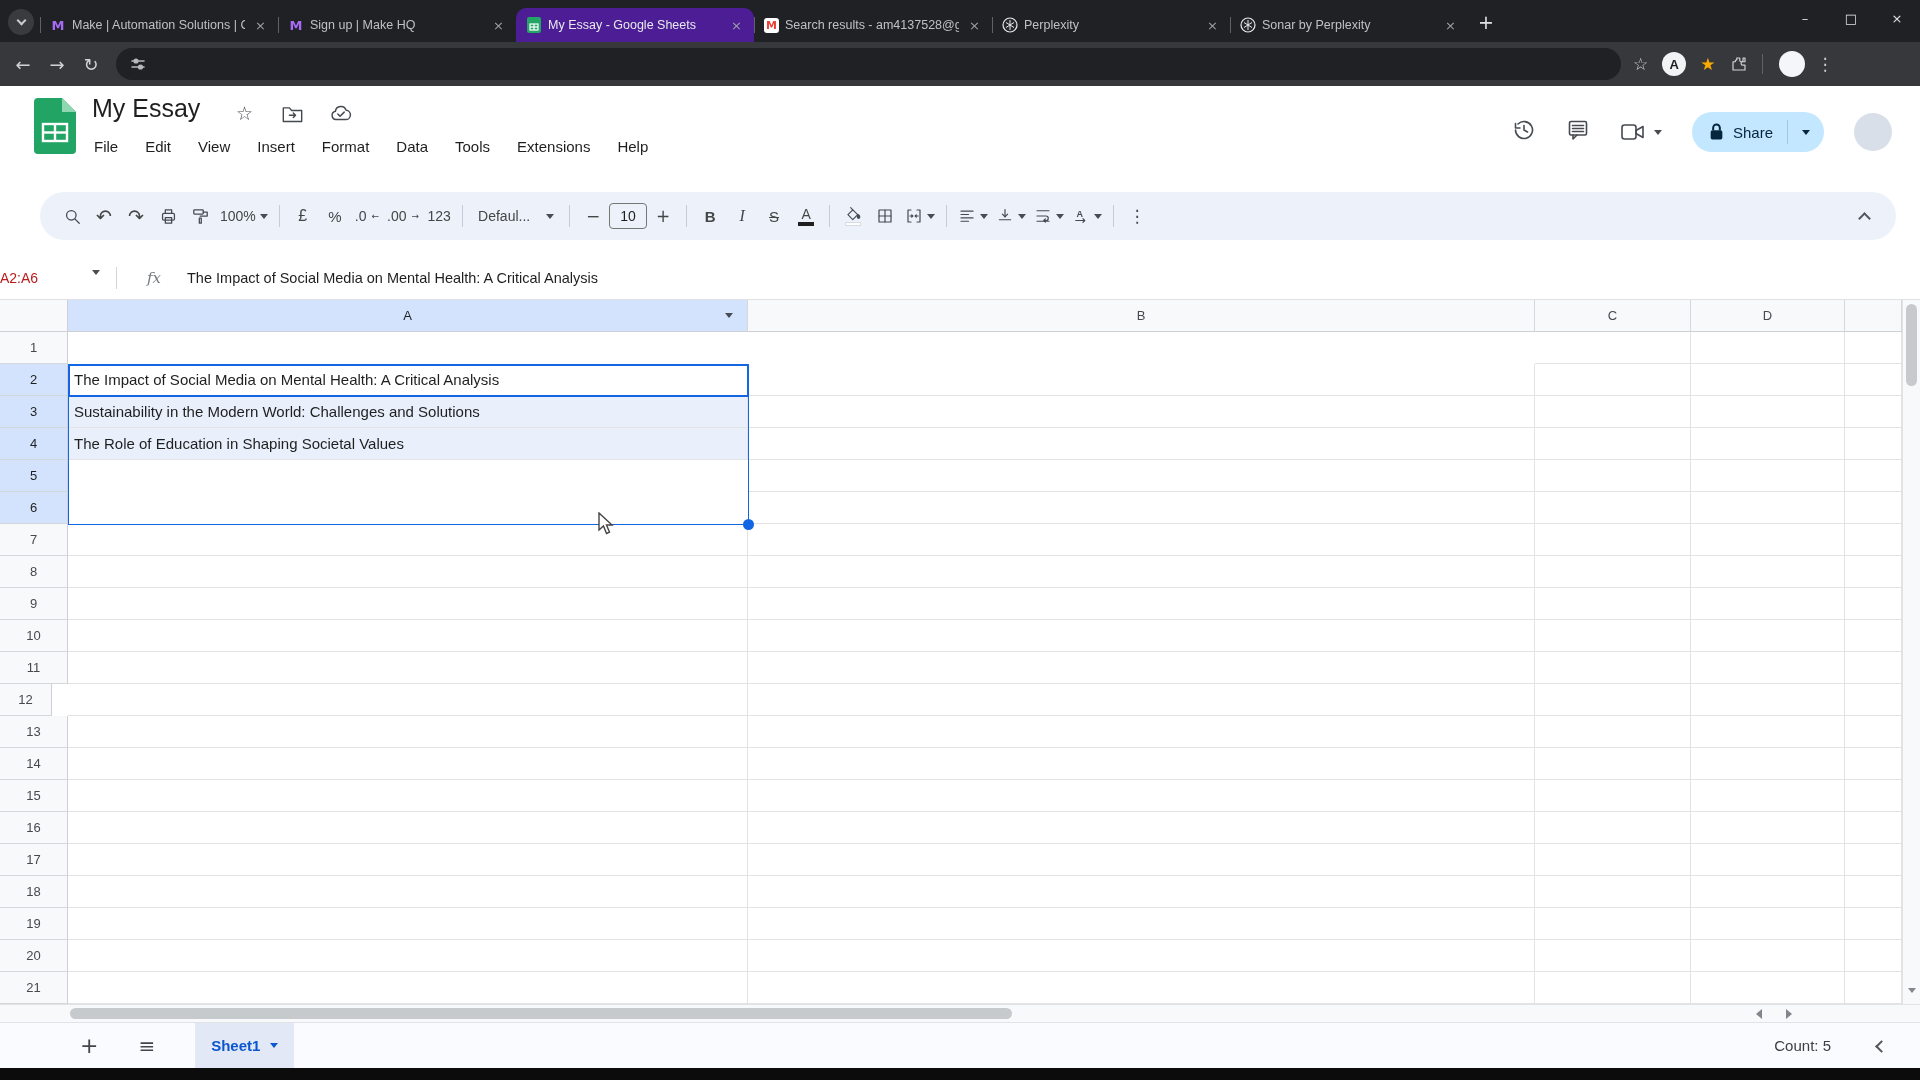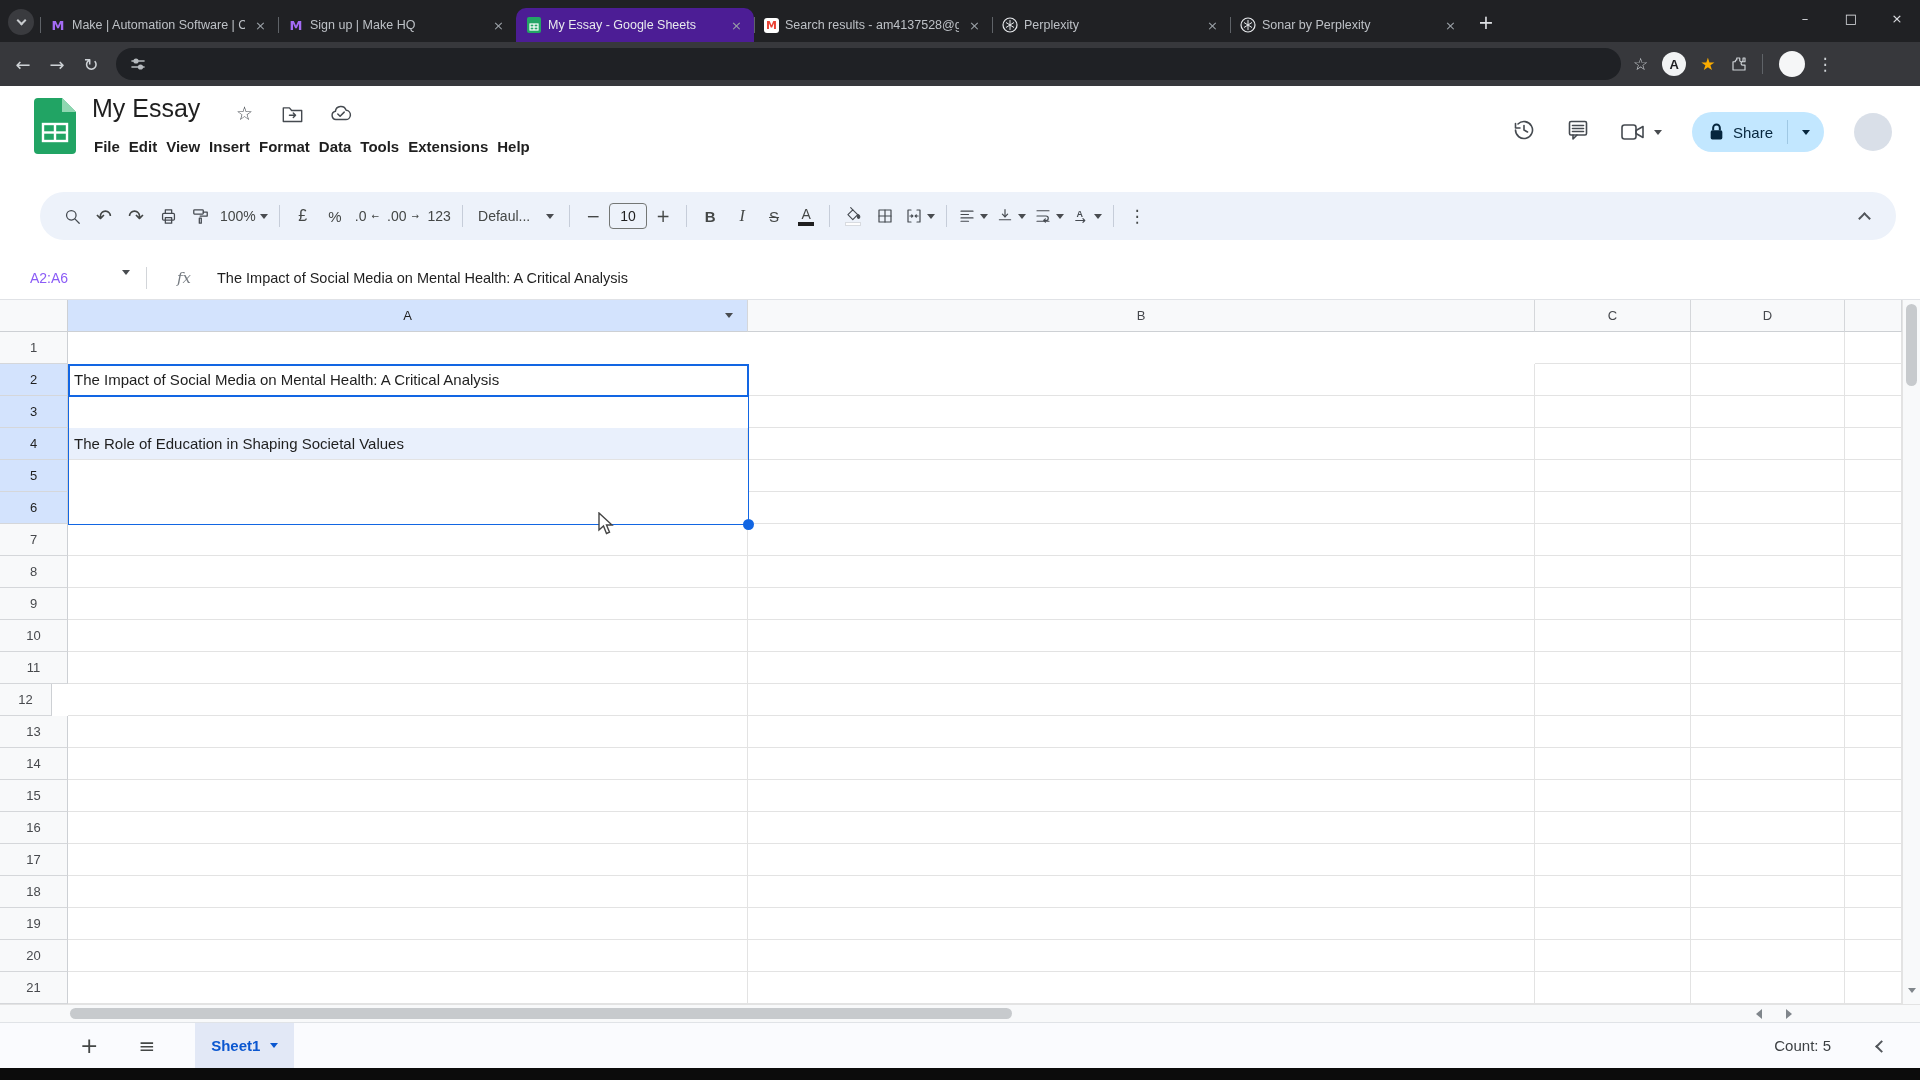--- a/index.html
+++ b/index.html
@@ -30,41 +30,41 @@
   .exticon { margin-left:14px; display:flex; align-items:center; justify-content:center; }
   #extA { width:24px; height:24px; border-radius:50%; background:#f1f3f4; color:#202124; font-size:13px; font-weight:bold; }
   #avatarB { width:26px; height:26px; border-radius:50%; background:#f5f6f7; margin-left:16px; }
   #sep-url { width:1px; height:20px; background:#5f6368; margin-left:14px; }
 
   
   #sheethead { position:absolute; left:0; top:86px; width:1920px; height:104px; background:#fff; }
   #slogo { position:absolute; left:34px; top:12px; }
   #doctitle { position:absolute; left:92px; top:8px; font-size:25px; color:#1f1f1f; }
   .titleic { position:absolute; top:16px; color:#454a50; font-size:19px; }
-  #menubar { position:absolute; left:94px; top:52px; display:flex; gap:9px; font-size:15px; color:#1f1f1f;font-weight:bold; }
+  #menubar { position:absolute; left:94px; top:52px; display:flex; gap:27px; font-size:15px; color:#1f1f1f; }
   #headright { position:absolute; right:28px; top:26px; display:flex; align-items:center; gap:30px; }
   #sharebtn { height:40px; background:#c2e7ff; border-radius:20px; display:flex; align-items:center; color:#06263d; font-size:15px; font-weight:500; }
   #sharebtn .main { display:flex; align-items:center; gap:8px; padding:0 14px 0 16px; }
   #sharebtn .dd { border-left:1px solid #9fc8e4; padding:0 14px; height:24px; display:flex; align-items:center; }
   #avatarS { width:38px; height:38px; border-radius:50%; background:#d9dfe8; }
 
   
   #toolbar { position:absolute; left:40px; top:192px; width:1856px; height:48px; background:#edf2fa; border-radius:24px; display:flex; align-items:center; padding:0 16px; color:#444746; }
   .tbtn { height:34px; min-width:32px; display:flex; align-items:center; justify-content:center; gap:4px; border-radius:6px; padding:0 4px; font-size:14px; }
   .tsep { width:1px; height:22px; background:#c6cdd9; margin:0 7px; }
   .car { width:0; height:0; border-left:4px solid transparent; border-right:4px solid transparent; border-top:5px solid #494c50; display:inline-block; }
   #fontsize { width:38px; height:26px; border:1.5px solid #747775; border-radius:4px; display:flex; align-items:center; justify-content:center; font-size:14px; color:#1f1f1f; }
   .coloric { display:flex; flex-direction:column; align-items:center; line-height:1; }
   .coloric .bar { width:16px; height:4px; margin-top:1px; }
   .chev { width:9px; height:9px; border-top:2px solid #52565b; border-right:2px solid #52565b; display:inline-block; }
   .subarr { font-size:9px; margin-left:1px; }
 
   
   #fbar { position:absolute; left:0; top:256px; width:1920px; height:44px; background:#fff; border-bottom:1px solid #e0e2e6; display:flex; align-items:center; }
-  #namebox { width:100px; margin-left:30px; font-size:14px; color:#8b5cf6; display:flex; justify-content:space-between; }
+  #namebox { width:100px; font-size:14px; color:#b91c1c; display:flex; justify-content:space-between; }
   #fx { font-family:"DejaVu Serif", serif; font-style:italic; color:#747a80; font-size:15px; margin-left:30px; }
   #fvalue { font-size:14.5px; color:#1f1f1f; margin-left:26px; white-space:nowrap; }
   .vsep { width:1px; height:22px; background:#d2d5d9; margin-left:16px; }
 
   
   #grid { position:absolute; left:0; top:300px; width:1902px; height:704px; background:#fff; }
   .colhead, .corner, .rowhead, .cell { position:absolute; font-size:13px; color:#47494d; }
   .corner { background:#f8f9fa; border-right:1px solid #cdd0d4; border-bottom:1px solid #cdd0d4; }
   .colhead { background:#f8f9fa; border-right:1px solid #d5d7da; border-bottom:1px solid #cdd0d4; display:flex; align-items:center; justify-content:center; height:32px; }
   .rowhead { background:#f8f9fa; border-right:1px solid #cdd0d4; border-bottom:1px solid #d5d7da; display:flex; align-items:center; justify-content:center; width:68px; height:32px; }
@@ -103,21 +103,21 @@
 
 <div id="root">
 
   <div id="tabstrip">
     <div id="tabsearch">
       <span class="chev" style="transform:rotate(135deg);border-color:#c8cbce;width:7px;height:7px;margin-top:-3px"></span>
     </div>
 
     <div class="tab">
       <span class="fav make glyph">M</span>
-      <span class="ttl">Make | Automation Software | C</span>
+      <span class="ttl">Make | Automation Solutions | C</span>
       <span class="cls glyph">×</span>
     </div>
     <div class="tab">
       <span class="fav make glyph">M</span>
       <span class="ttl">Sign up | Make HQ</span>
       <span class="cls glyph">×</span>
     </div>
     <div class="tab active">
       <span class="fav">
         <svg width="14" height="16" viewBox="0 0 14 16">
@@ -419,20 +419,21 @@
       <div class="cell" style="left: 1535px; top: 32px; width: 156px; height: 32px;"></div>
       <div class="cell" style="left: 1691px; top: 32px; width: 154px; height: 32px;"></div>
       <div class="cell" style="left: 1845px; top: 32px; width: 57px; height: 32px;"></div>
       <div class="rowhead selh" style="left: 0px; top: 64px; width: 68px; height: 32px;">2</div>
       <div class="cell" style="left: 68px; top: 64px; width: 680px; height: 32px;">The Impact of Social Media on Mental Health: A Critical Analysis</div>
       <div class="cell" style="left: 748px; top: 64px; width: 787px; height: 32px;"></div>
       <div class="cell" style="left: 1535px; top: 64px; width: 156px; height: 32px;"></div>
       <div class="cell" style="left: 1691px; top: 64px; width: 154px; height: 32px;"></div>
       <div class="cell" style="left: 1845px; top: 64px; width: 57px; height: 32px;"></div>
       <div class="rowhead selh" style="left: 0px; top: 96px; width: 68px; height: 32px;">3</div>
+      <div class="cell fill" style="left: 68px; top: 96px; width: 680px; height: 32px;">Sustainability in the Modern World: Challenges and Solutions</div>
       <div class="cell" style="left: 748px; top: 96px; width: 787px; height: 32px;"></div>
       <div class="cell" style="left: 1535px; top: 96px; width: 156px; height: 32px;"></div>
       <div class="cell" style="left: 1691px; top: 96px; width: 154px; height: 32px;"></div>
       <div class="cell" style="left: 1845px; top: 96px; width: 57px; height: 32px;"></div>
       <div class="rowhead selh" style="left: 0px; top: 128px; width: 68px; height: 32px;">4</div>
       <div class="cell fill" style="left: 68px; top: 128px; width: 680px; height: 32px;">The Role of Education in Shaping Societal Values</div>
       <div class="cell" style="left: 748px; top: 128px; width: 787px; height: 32px;"></div>
       <div class="cell" style="left: 1535px; top: 128px; width: 156px; height: 32px;"></div>
       <div class="cell" style="left: 1691px; top: 128px; width: 154px; height: 32px;"></div>
       <div class="cell" style="left: 1845px; top: 128px; width: 57px; height: 32px;"></div>

